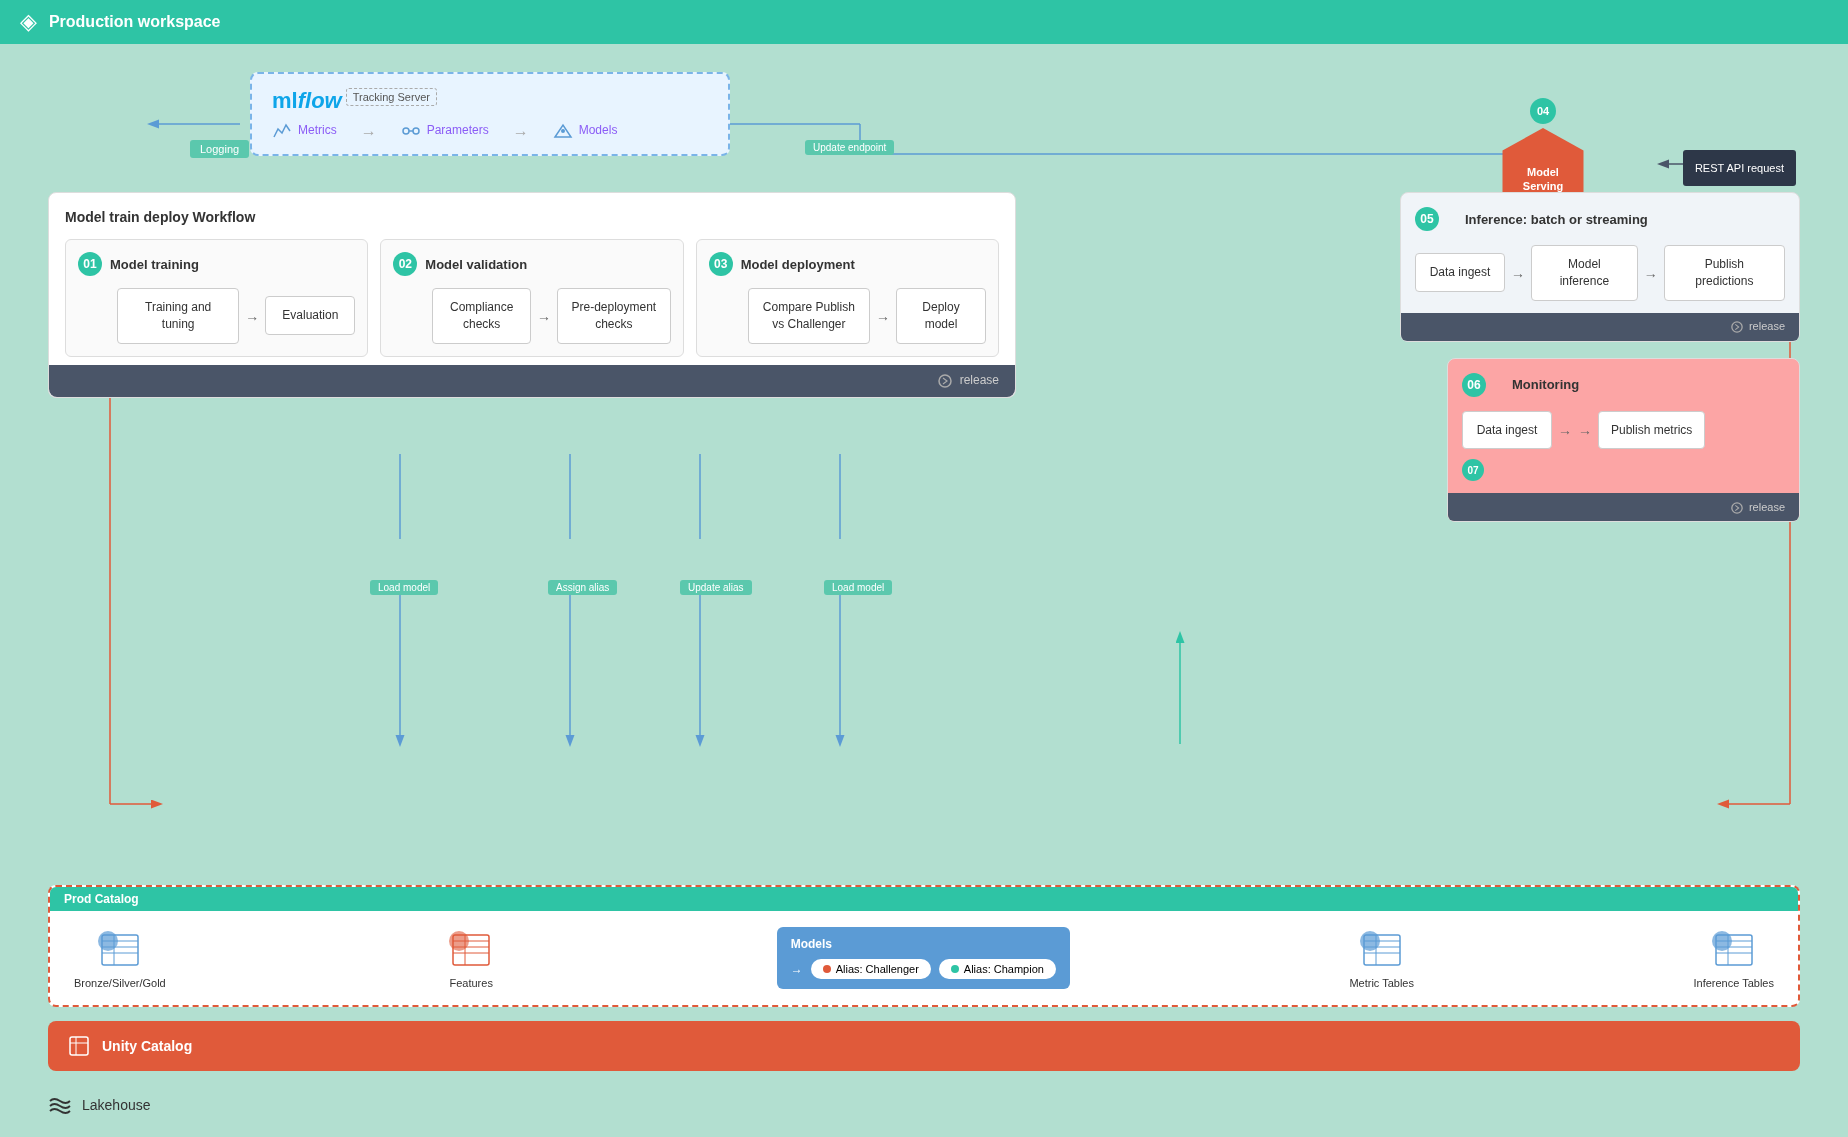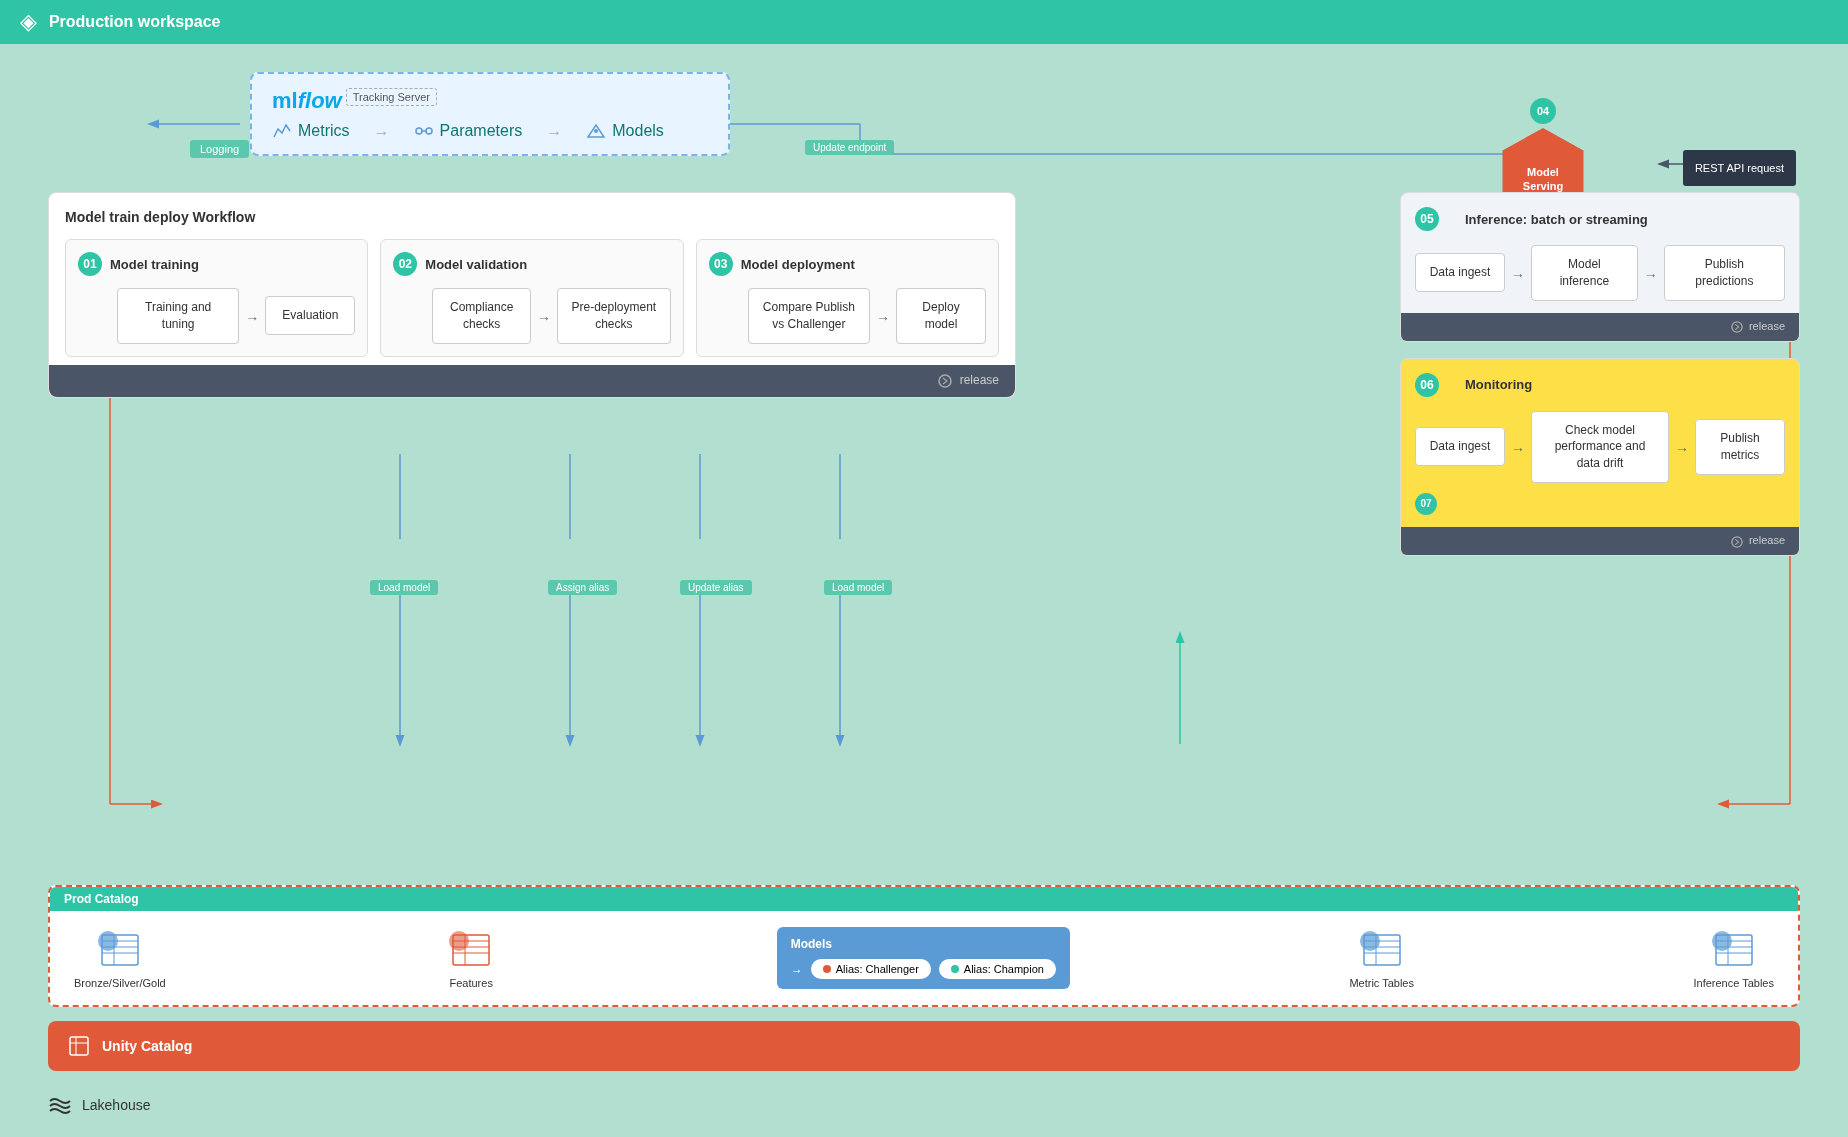--- a/index.html
+++ b/index.html
@@ -66,24 +66,24 @@
       padding: 2px 6px;
       border-radius: 3px;
     }
     .mlflow-items {
       display: flex;
       gap: 24px;
       align-items: center;
     }
     .mlflow-item {
       display: flex;
-      align-items: center;
+      align-items: flex-start;
       gap: 6px;
-      font-size: 16px;
-      color: #0f766e;
+      font-size: 12px;
+      color: #8b5cf6;
     }
 
     
     .logging-label {
       position: absolute;
       top: 74px;
       left: 178px;
       background: #5bc8ad;
       color: white;
       font-size: 11px;
@@ -241,25 +241,26 @@
       padding-left: 18px;
     }
     .inference-steps {
       display: flex;
       align-items: center;
       gap: 6px;
     }
 
     
     .monitoring-box {
-      background: #fde047;
+      background: #fca5a5;
       border: 1px solid #ddd;
       border-radius: 8px;
       padding: 14px;
       position: relative;
+      margin-left: 47px;
     }
     .monitoring-steps {
       display: flex;
       align-items: center;
       gap: 6px;
     }
     .trigger-box {
       background: white;
       border: 1px solid #ccc;
       border-radius: 4px;
@@ -589,21 +590,20 @@
     </div>
 
     <div class="monitoring-box" style="padding-bottom:40px;position:relative;margin-top:16px;">
       <div class="inference-header">
         <div class="step-circle">06</div>
         <div class="inference-title">Monitoring</div>
       </div>
       <div class="monitoring-steps">
         <div class="step-item">Data ingest</div>
         <span class="arrow-small">→</span>
-        <div class="step-item step-item-wide">Check model performance and data drift</div>
         <span class="arrow-small">→</span>
         <div class="step-item">Publish metrics</div>
       </div>
 
       <div style="display:flex;align-items:center;gap:8px;margin-top:10px;">
         <div class="step-circle" style="width:22px;height:22px;font-size:10px;">07</div>
       </div>
 
       <div style="position:absolute;bottom:0;left:0;right:0;background:#4a5568;height:28px;border-radius:0 0 6px 6px;display:flex;align-items:center;justify-content:flex-end;padding-right:14px;">
         <span style="color:#ccc;font-size:11px;">

